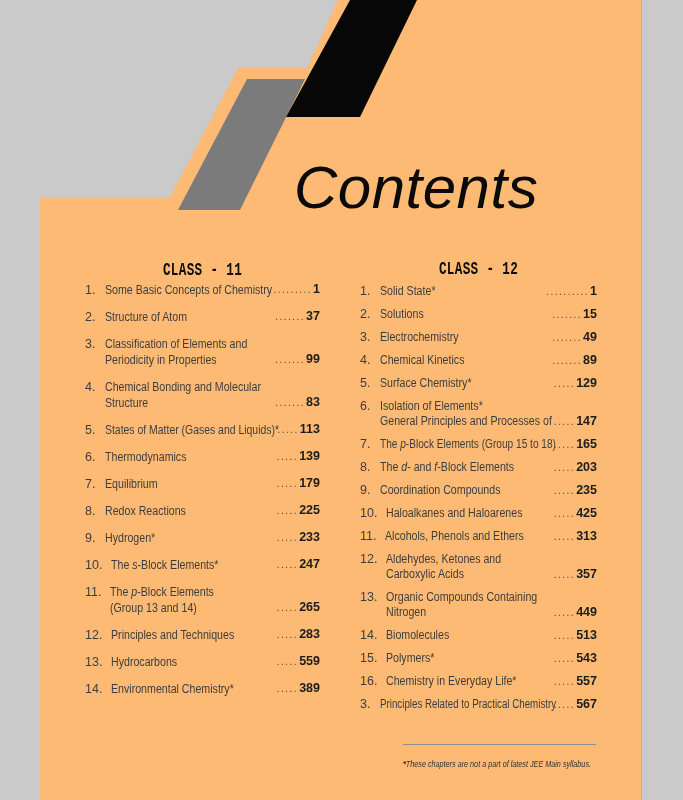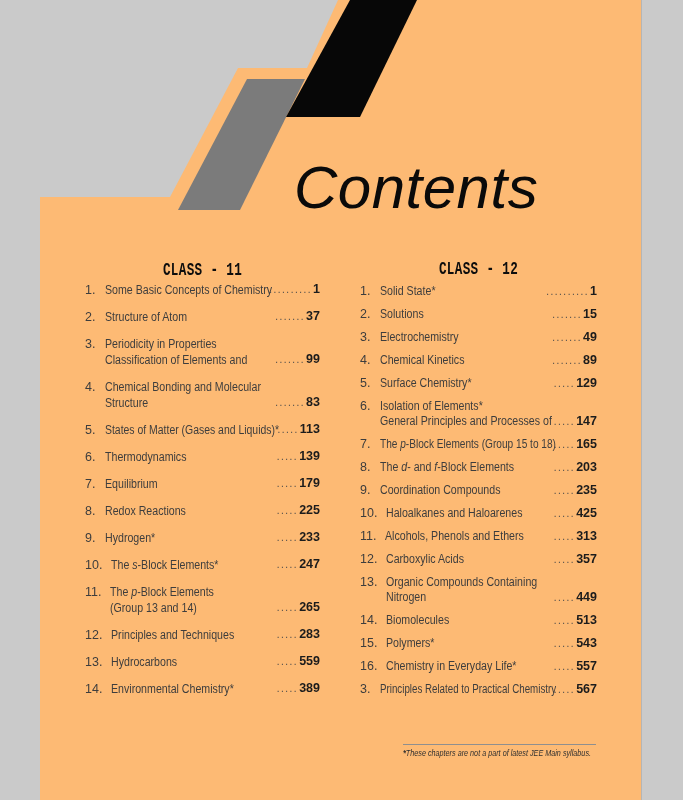--- a/index.html
+++ b/index.html
@@ -30,21 +30,21 @@
   .chap-num{flex:none;min-width:11px;margin-right:9px;}
   .chap-lines{flex:1;min-width:0;}
   .chap-line{white-space:nowrap;}
   .fitline{display:inline-block;transform-origin:0 50%;}
   .fitline .it{font-style:italic;}
   .page-cell{position:absolute;right:0;bottom:0;white-space:nowrap;}
   .dots{font-size:10px;letter-spacing:1.5px;color:#4b4b4b;margin-right:1px;}
   .page-num{font-weight:bold;font-size:12.5px;color:#1c1c1c;}
   .footnote{
     position:absolute;left:403px;top:744px;width:193px;
-    border-top:1px solid #8f8f8f;padding-top:3px;
+    border-top:1px solid #8f8f8f;padding-top:14px;
     font-size:9px;font-style:italic;color:#2f2f2f;white-space:nowrap;
   }
   .fn-marker{font-weight:bold;}
 </style>
 </head>
 <body>
 
 <div class="stage">
 
   <svg class="decor" viewBox="0 0 683 800">
@@ -79,22 +79,22 @@
       <div class="toc-item">
         <span class="chap-num">2.</span>
         <div class="chap-lines">
           <div class="chap-line"><span class="fitline" style="transform: scaleX(0.85);"><span>Structure of Atom</span></span></div>
         </div>
         <span class="page-cell"><span class="dots">.......</span><b class="page-num">37</b></span>
       </div>
       <div class="toc-item">
         <span class="chap-num">3.</span>
         <div class="chap-lines">
+          <div class="chap-line"><span class="fitline" style="transform: scaleX(0.85);"><span>Classification of Elements and</span></span></div>
           <div class="chap-line"><span class="fitline" style="transform: scaleX(0.85);"><span>Periodicity in Properties</span></span></div>
-          <div class="chap-line"><span class="fitline" style="transform: scaleX(0.85);"><span>Classification of Elements and</span></span></div>
         </div>
         <span class="page-cell"><span class="dots">.......</span><b class="page-num">99</b></span>
       </div>
       <div class="toc-item">
         <span class="chap-num">4.</span>
         <div class="chap-lines">
           <div class="chap-line"><span class="fitline" style="transform: scaleX(0.85);"><span>Chemical Bonding and Molecular</span></span></div>
           <div class="chap-line"><span class="fitline" style="transform: scaleX(0.85);"><span>Structure</span></span></div>
         </div>
         <span class="page-cell"><span class="dots">.......</span><b class="page-num">83</b></span>
@@ -246,20 +246,21 @@
       <div class="toc-item">
         <span class="chap-num">11.</span>
         <div class="chap-lines">
           <div class="chap-line"><span class="fitline" style="transform: scaleX(0.85);"><span>Alcohols, Phenols and Ethers</span></span></div>
         </div>
         <span class="page-cell"><span class="dots">.....</span><b class="page-num">313</b></span>
       </div>
       <div class="toc-item">
         <span class="chap-num">12.</span>
         <div class="chap-lines">
+          <div class="chap-line"><span class="fitline" style="transform: scaleX(0.85);"><span>Aldehydes, Ketones and</span></span></div>
           <div class="chap-line"><span class="fitline" style="transform: scaleX(0.85);"><span>Carboxylic Acids</span></span></div>
         </div>
         <span class="page-cell"><span class="dots">.....</span><b class="page-num">357</b></span>
       </div>
       <div class="toc-item">
         <span class="chap-num">13.</span>
         <div class="chap-lines">
           <div class="chap-line"><span class="fitline" style="transform: scaleX(0.85);"><span>Organic Compounds Containing</span></span></div>
           <div class="chap-line"><span class="fitline" style="transform: scaleX(0.85);"><span>Nitrogen</span></span></div>
         </div>

